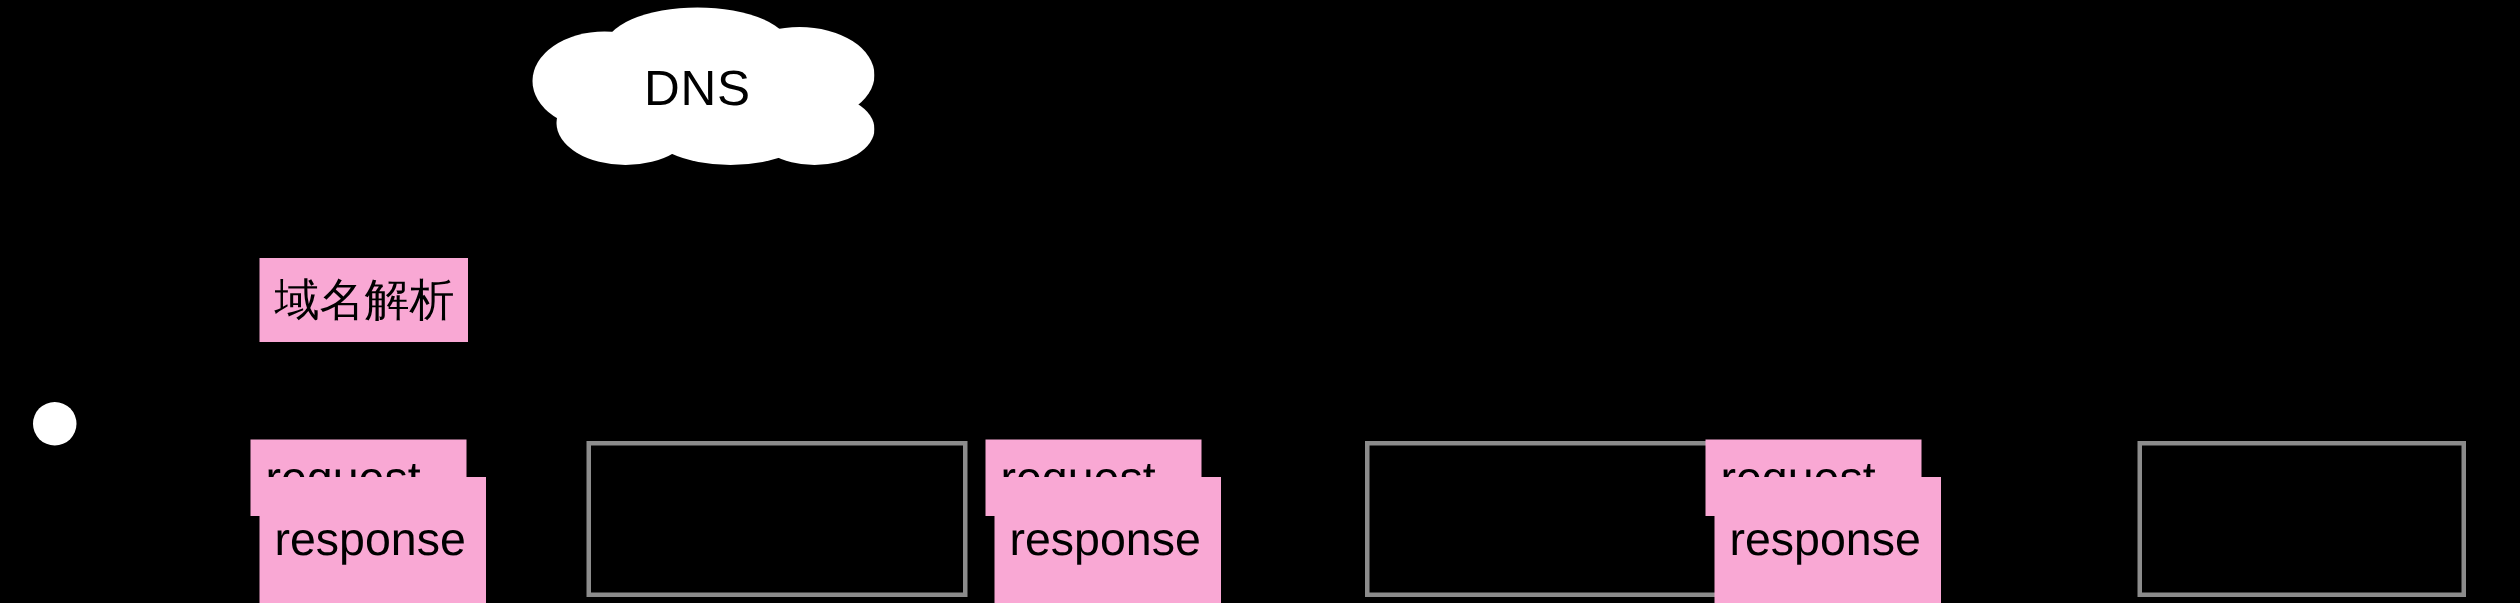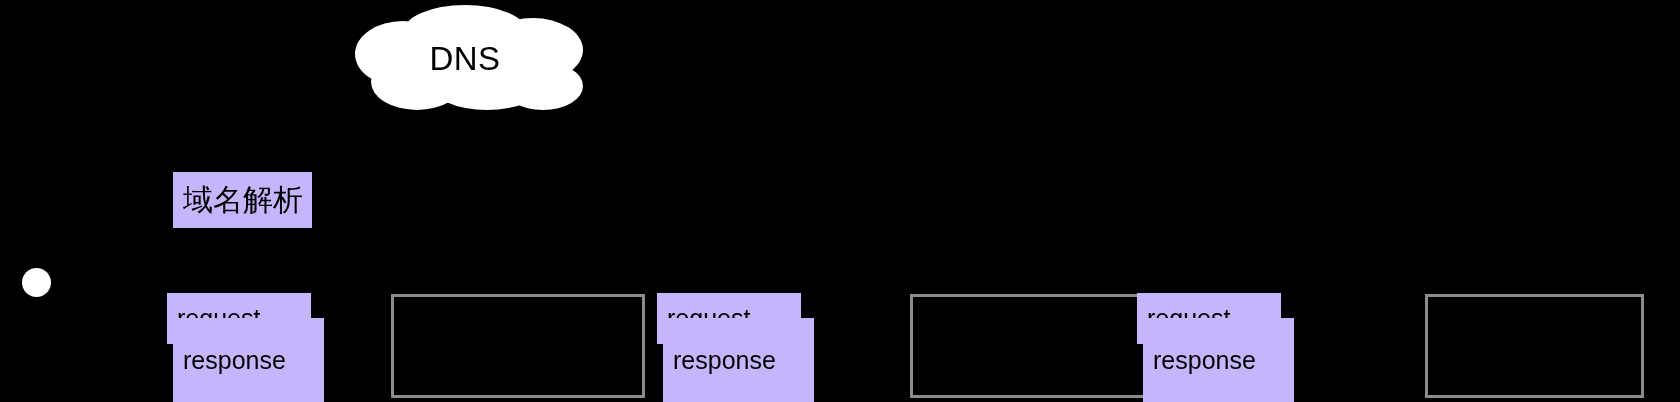--- a/index.html
+++ b/index.html
@@ -39,34 +39,34 @@
     color: #000000;
     font-size: 33px;
     letter-spacing: 0.5px;
     line-height: 1;
     pointer-events: none;
   }
 
   
   .chip {
     position: absolute;
-    background: #c4b5fd;
+    background: #f9a8d4;
     color: #000000;
     display: flex;
     align-items: center;
     box-sizing: border-box;
     white-space: nowrap;
   }
   .chip-cn {
     font-size: 30px;
     justify-content: flex-start;
     padding-left: 10px;
   }
   .chip-msg {
-    font-size: 25px;
+    font-size: 31px;
     justify-content: flex-start;
     padding-left: 10px;
   }
 
   
   .host-box {
     position: absolute;
     border: 3px solid #8c8c8c;
     background: transparent;
     box-sizing: border-box;

